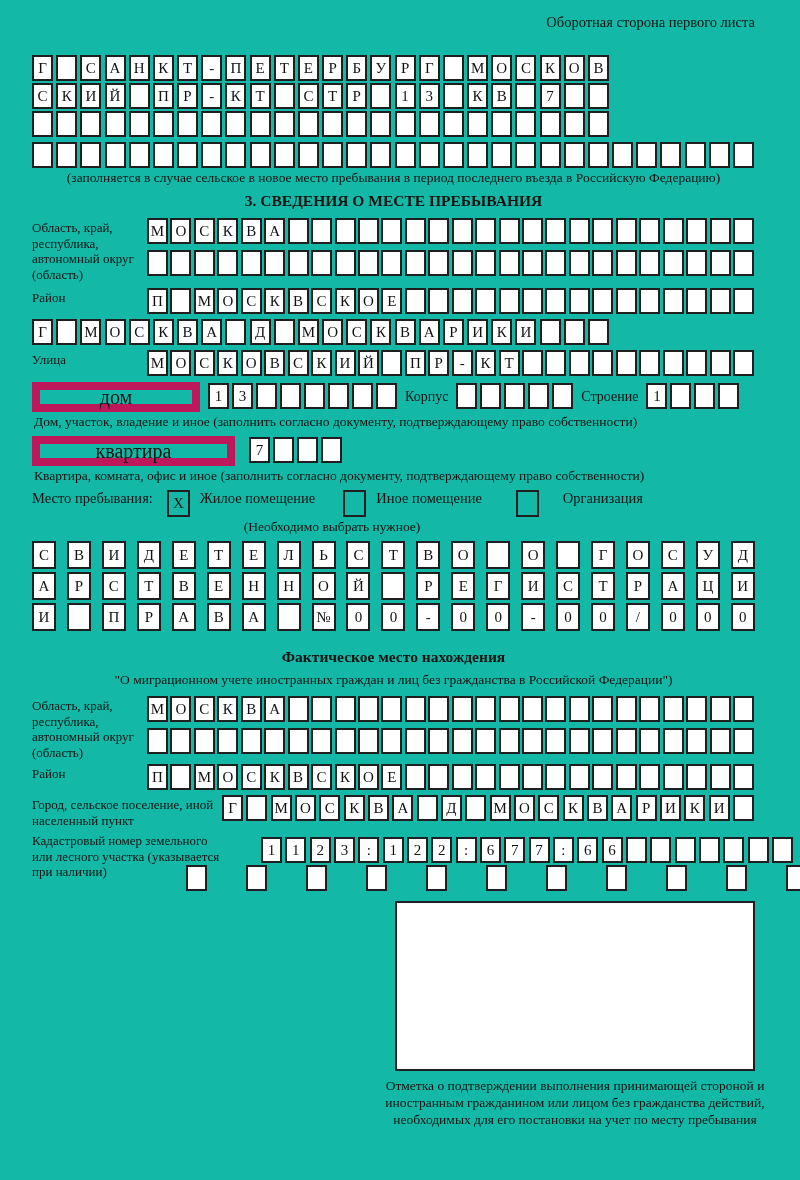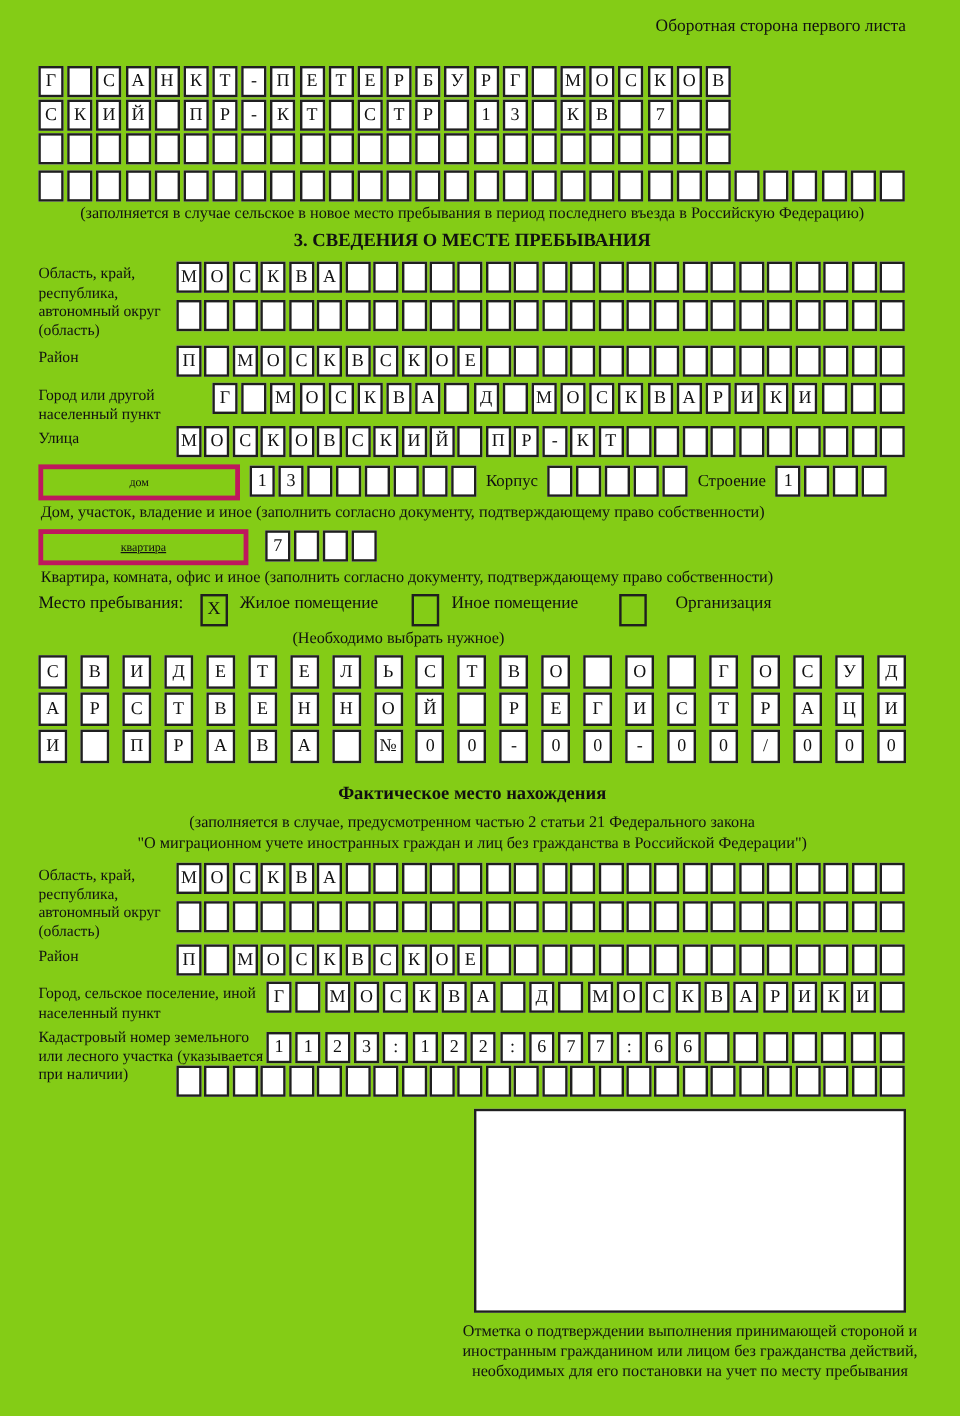--- a/index.html
+++ b/index.html
@@ -1,18 +1,18 @@
 <!DOCTYPE html>
 <html><head>
 <meta charset="utf-8">
 <style>
   html,body{margin:0;padding:0;background:#fff;}
   .page{
     position:relative; width:800px; height:1180px; margin:0 auto;
-    background:#84cc16; color:#111;
+    background:#14b8a6; color:#111;
     font-family:"Liberation Serif","DejaVu Serif",serif;
     box-sizing:border-box; padding:14px 45px 0 32px; overflow:hidden;
   }
   .hdr-right{ text-align:right; font-size:14.5px; margin-bottom:24px; }
 
   .field{ display:flex; align-items:flex-start; margin-bottom:3px; }
   .flabel{ font-size:13px; line-height:15.5px; flex:none; padding-top:2px; }
   .fcells{ flex:none; }
 
   .cells{ display:flex; justify-content:space-between; margin-bottom:2px; }
@@ -33,42 +33,42 @@
   .lab-doc{ width:150px; font-size:11.5px; line-height:14.5px; }
 
   .caption{ font-size:13.5px; text-align:center; margin:2px 0 6px 0; }
   .caption-left{ font-size:13.5px; margin:1px 0 6px 2px; }
   .h2title{ font-size:15.5px; font-weight:bold; text-align:center; margin:4px 0 8px 0; }
   .h3title{ font-size:15.5px; font-weight:bold; text-align:center; margin:14px 0 6px 0; }
   .subnote{ font-size:13.5px; text-align:center; margin:0 0 2px 0; }
 
   .boxfield{ display:flex; align-items:center; margin:4px 0 2px 0; }
   .rect{
-    box-sizing:border-box; border:4px solid #be185d; height:30px;
-    display:flex; align-items:center; justify-content:center; font-size:10px;
+    box-sizing:border-box; border:8px solid #be185d; height:30px;
+    display:flex; align-items:center; justify-content:center; font-size:20px;
   }
   .rect-dom{ width:168px; margin-right:8px; }
-  .rect-kv{ width:175px; margin-right:14px;text-decoration:underline; }
+  .rect-kv{ width:203px; margin-right:14px; }
   .inline-lab{ font-size:14px; margin:0 8px; }
 
   .stayrow{ display:flex; margin-top:6px; font-size:14.5px; }
   .checkbox{
     flex:none; width:23px; height:27px; box-sizing:border-box; border:2px solid #1f1f1f;
     display:flex; align-items:center; justify-content:center; font-size:15px; margin:0 10px 0 14px;
   }
   .staynote{ font-size:13.5px; text-align:center; width:400px; margin-left:100px; margin-top:2px; }
 
   .doc-cells .cell{ width:24px; height:28px; }
   .doc-cells{ margin-bottom:3px; }
 
   .stamp-wrap{ margin-left:363px; margin-top:8px; }
   .stamp{ width:360px; height:170px; box-sizing:border-box; border:2px solid #1f1f1f; background:#fff; }
   .stamp-caption{ width:440px; margin-left:323px; margin-top:6px; font-size:13.5px; text-align:center; line-height:17px; }
 
-  .mt2{margin-top:2px;} .mt4{margin-top:4px;} .mt6{margin-top:6px;}
+  .mt2{margin-top:2px;gap:39px;} .mt4{margin-top:4px;} .mt6{margin-top:6px;}
 </style>
 </head>
 <body>
 
 <div class="page">
 
   <div class="hdr-right">Оборотная сторона первого листа</div>
 
   <div class="field">
     <div class="fcells">
@@ -278,21 +278,20 @@
           <span class="cell"></span>
           <span class="cell"></span>
           <span class="cell"></span>
           <span class="cell"></span>
           <span class="cell"></span>
         </div>
     </div>
   </div>
 
   <div class="field">
-    <div class="flabel lab-city1">Город или другой населенный пункт</div>
     <div class="fcells">
       <div class="cells w577">
           <span class="cell">Г</span>
           <span class="cell"></span>
           <span class="cell">М</span>
           <span class="cell">О</span>
           <span class="cell">С</span>
           <span class="cell">К</span>
           <span class="cell">В</span>
           <span class="cell">А</span>
@@ -470,21 +469,20 @@
           <span class="cell">0</span>
           <span class="cell">/</span>
           <span class="cell">0</span>
           <span class="cell">0</span>
           <span class="cell">0</span>
         </div>
     </div>
   </div>
 
   <div class="h3title">Фактическое место нахождения</div>
-  <div class="subnote">(заполняется в случае, предусмотренном частью 2 статьи 21 Федерального закона</div>
   <div class="subnote" style="margin-bottom:8px;">"О миграционном учете иностранных граждан и лиц без гражданства в Российской Федерации")</div>
 
   <div class="field">
     <div class="flabel lab-s2">Область, край, республика, автономный округ (область)</div>
     <div class="fcells">
       <div class="cells w607">
           <span class="cell">М</span>
           <span class="cell">О</span>
           <span class="cell">С</span>
           <span class="cell">К</span>

